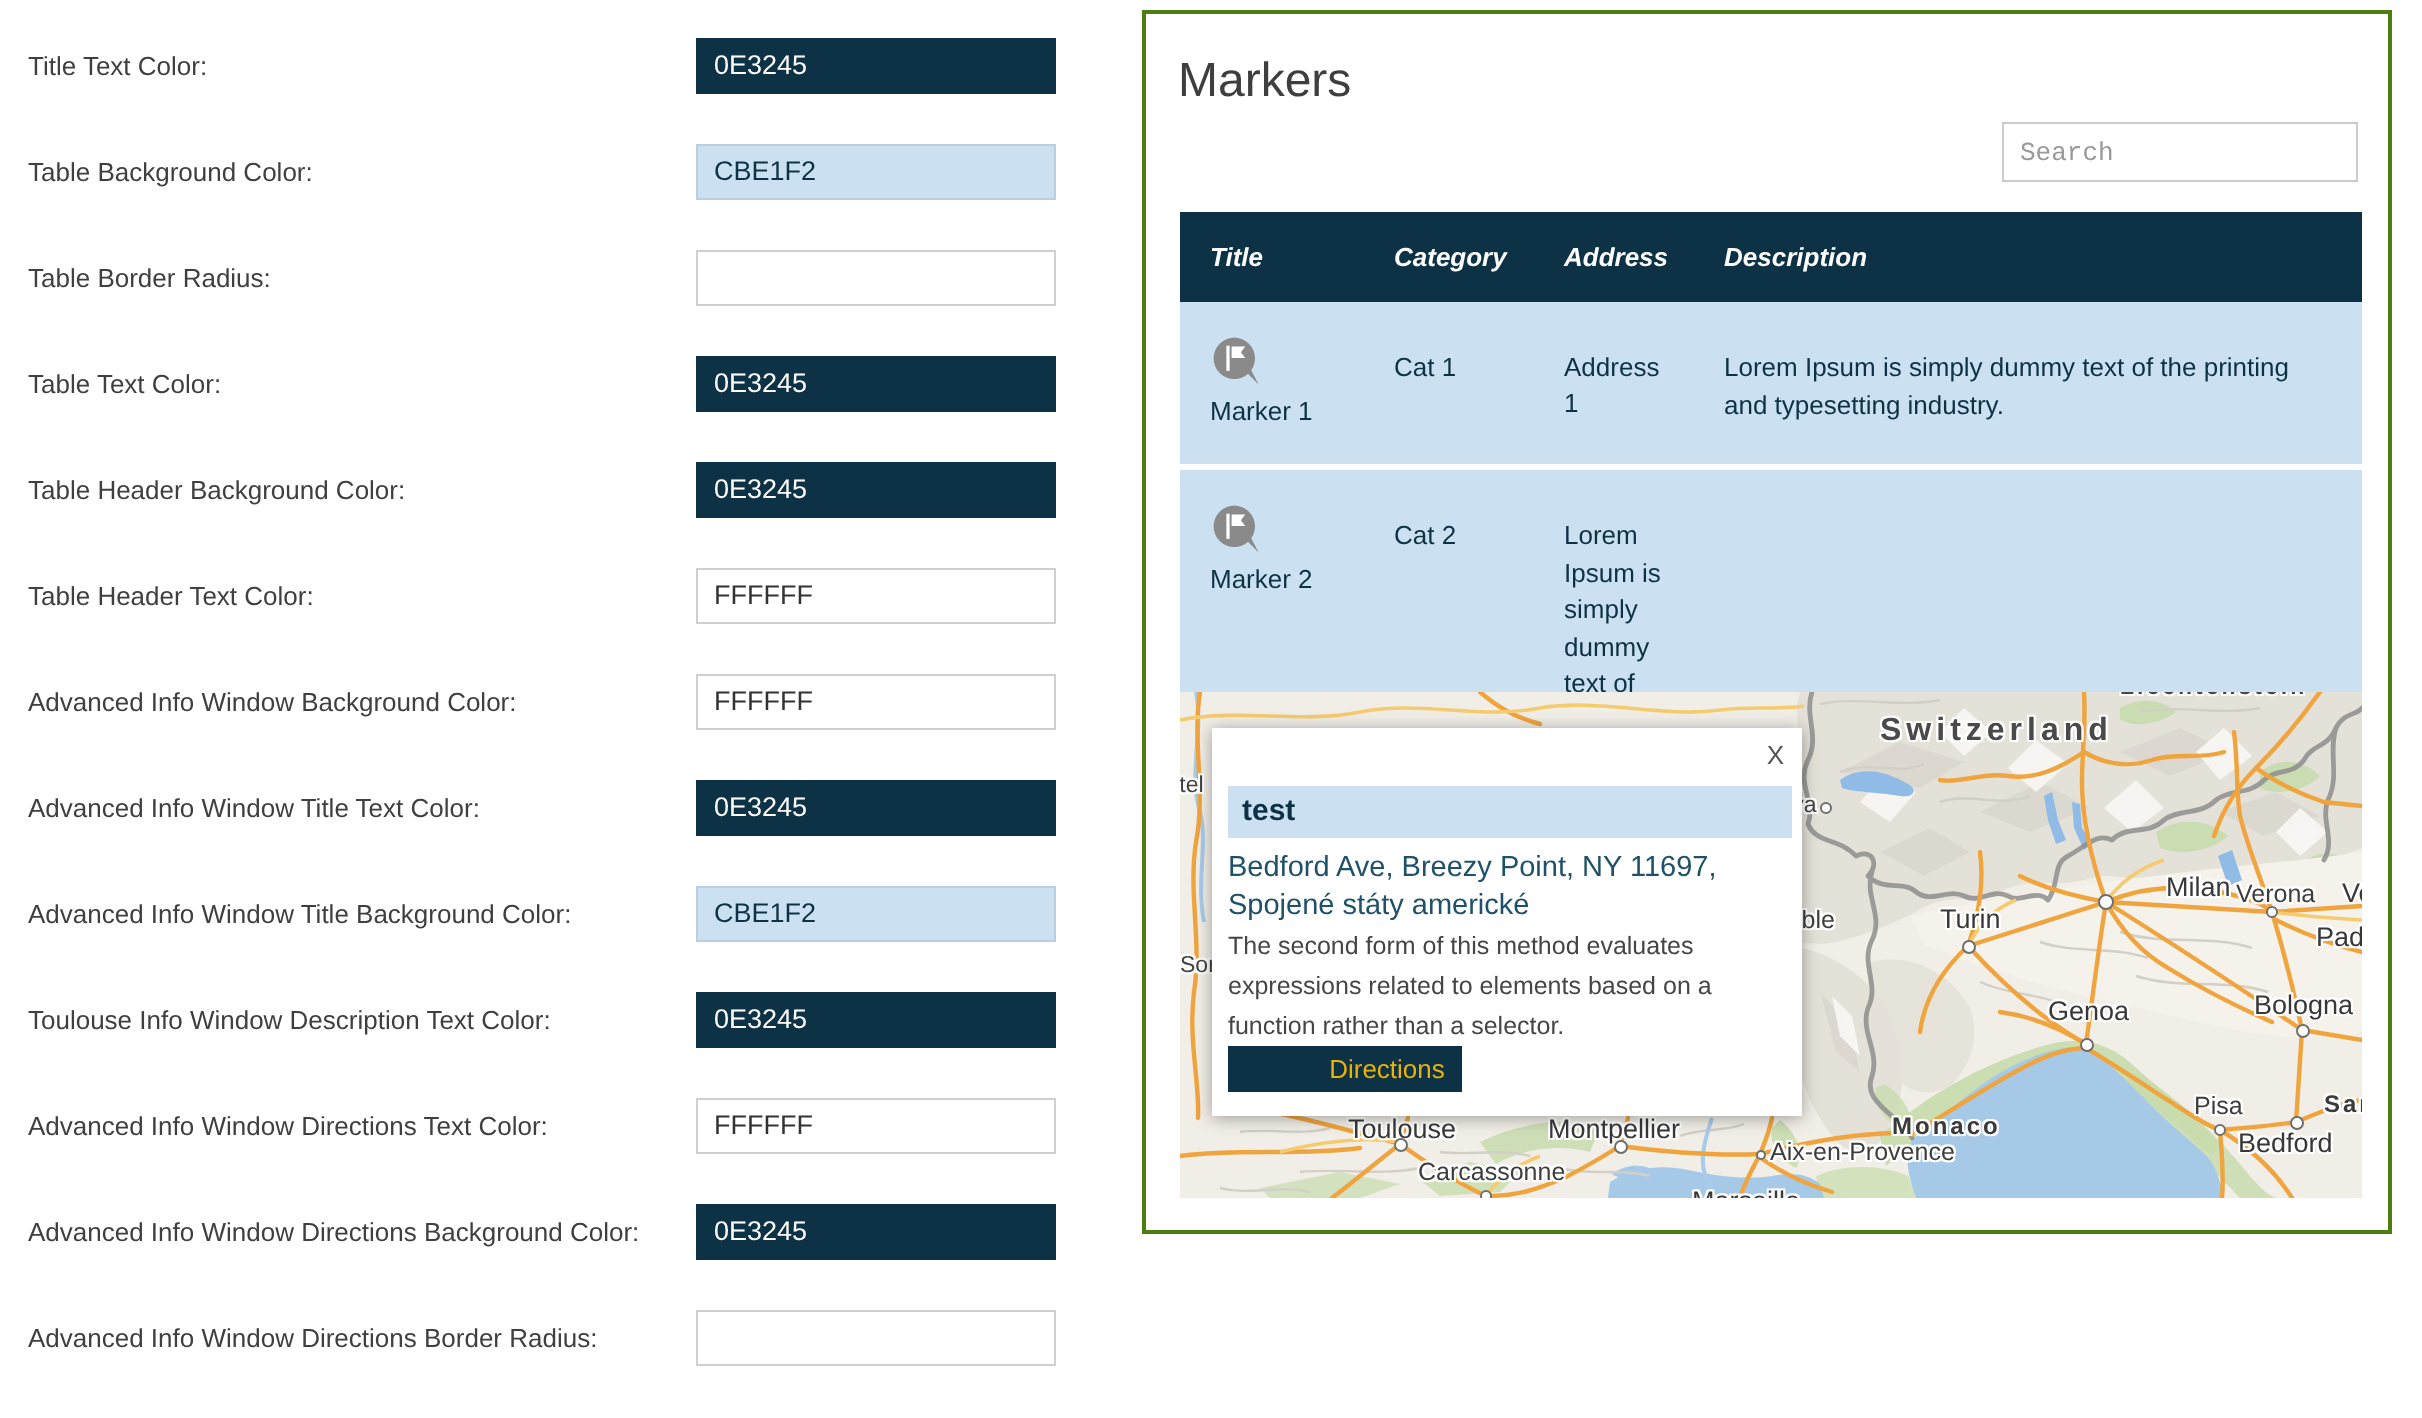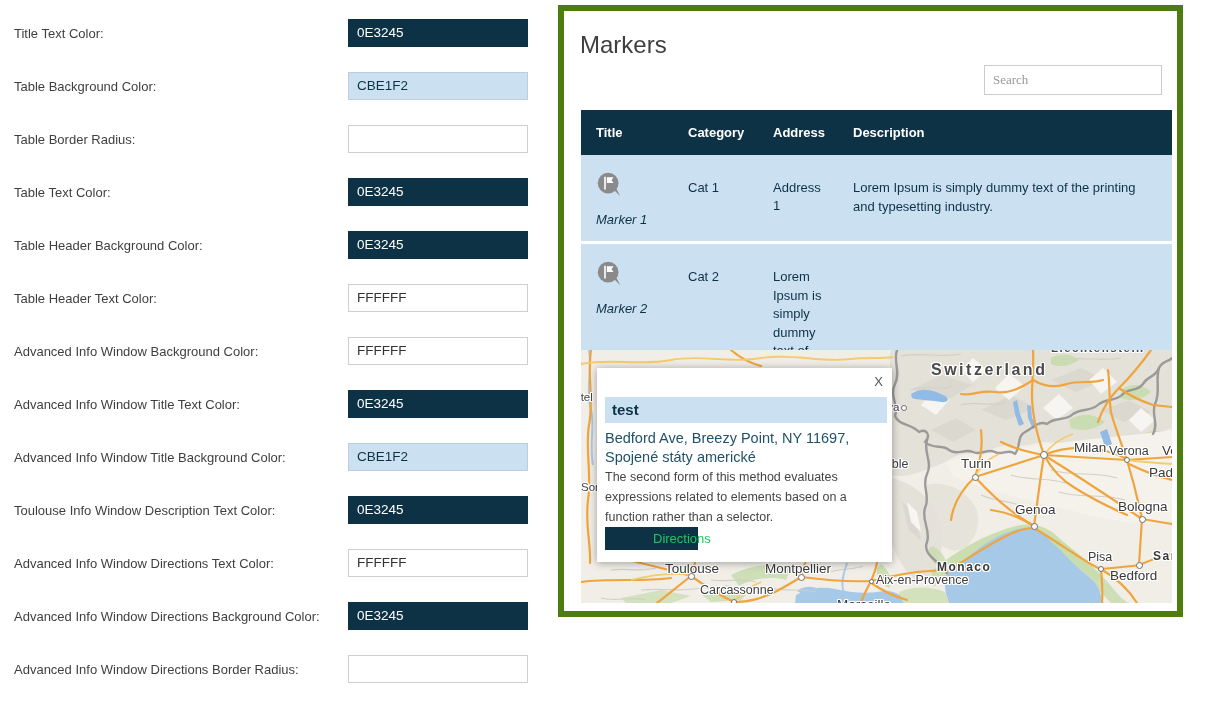--- a/index.html
+++ b/index.html
@@ -4,54 +4,54 @@
 <style>
   html,body{margin:0;padding:0;}
   body{width:1211px;height:709px;position:relative;background:#fff;font-family:"Liberation Sans",sans-serif;overflow:hidden;}
   :root{--navy:#0E3245;--lightblue:#CBE1F2;--land:#F1EEE7;--water:#A7C9E8;--mtn:#E4E1D9;--green:#C8DCAE;--roadA:#F0A43E;--roadB:#F5CB6F;--bordr:#8E8E8E;--lake:#8FBBE6;}
   
   .form{position:absolute;left:14px;top:6px;width:530px;}
   .frow{height:53px;position:relative;}
   .flabel{position:absolute;left:0;top:50%;transform:translateY(-50%);font-size:13px;color:#3f3f3f;}
   .finput{position:absolute;left:334px;top:50%;transform:translateY(-50%);width:180px;height:28px;box-sizing:border-box;border:1px solid #cfcfcf;padding:0 8px;font-size:13.5px;font-family:"Liberation Sans",sans-serif;outline:none;}
   
-  .panel{position:absolute;left:558px;top:5px;width:625px;height:612px;border:6px solid #4d7c0f;box-sizing:border-box;background:#fff;}
+  .panel{position:absolute;left:571px;top:5px;width:625px;height:612px;border:2px solid #4d7c0f;box-sizing:border-box;background:#fff;}
   .ptitle{position:absolute;left:16px;top:20px;font-size:24px;font-weight:400;color:#3e3e3e;margin:0;}
-  .search{position:absolute;right:15px;top:54px;width:178px;height:27px;box-sizing:border-box;border:1px solid #ccc;padding:14px 8px;font-size:13px;color:#666;font-family:Liberation Serif, serif;outline:none;}
+  .search{position:absolute;right:15px;top:54px;width:178px;height:27px;box-sizing:border-box;border:1px solid #ccc;padding:14px 8px;font-size:13px;color:#666;font-family:Liberation Mono, monospace;outline:none;}
   .search::placeholder{color:#999;}
   .mtable{position:absolute;left:17px;top:99px;width:591px;}
   .thead{display:grid;grid-template-columns:92px 85px 80px 1fr;background:var(--navy);color:#fff;height:45px;align-items:center;font-size:13px;font-weight:bold;}
-  .thead .th{padding-left:15px;}
+  .thead .th{padding-left:15px;font-style:italic;}
   .trow{display:grid;grid-template-columns:92px 85px 80px 1fr;background:var(--lightblue);color:var(--navy);font-size:13px;min-height:81px;box-sizing:border-box;}
   .trow + .trow{margin-top:3px;}
   .trow .cell{padding:24px 10px 12px 15px;line-height:18px;}
   .trow .c-title{padding-top:16px;}
   .trow .c-desc{padding-right:16px;line-height:18.5px;}
-  .mtitle{margin-top:13px;font-style:italic;}
+  .mtitle{margin-top:3px;}
   .marker-icon{display:block;width:27px;height:27px;}
   .tfoot{height:7px;background:var(--lightblue);margin-top:3px;}
   
   .map{position:absolute;left:17px;top:339px;width:591px;height:253px;overflow:hidden;background:var(--land);}
   .map svg.art{position:absolute;left:0;top:0;}
   .mlab{position:absolute;white-space:nowrap;color:#3d3d3d;z-index:2;
     text-shadow:1px 0 0 #fff,-1px 0 0 #fff,0 1px 0 #fff,0 -1px 0 #fff,1px 1px 0 #fff,-1px -1px 0 #fff,1px -1px 0 #fff,-1px 1px 0 #fff;}
   .country{font-size:16px;font-weight:bold;letter-spacing:2.5px;color:#4a4a4a;}
   .country-sm{font-size:11.5px;font-weight:bold;letter-spacing:1.5px;color:#474747;}
   .city-lg{font-size:13.5px;color:#383838;}
   .city{font-size:12.5px;color:#3d3d3d;}
   .city-sm{font-size:11.5px;color:#434343;}
   .city-bold{font-size:12px;font-weight:bold;letter-spacing:1.5px;color:#3a3a3a;}
   .mdot{position:absolute;background:#fff;border:1.5px solid #6f6f6f;border-radius:50%;box-sizing:border-box;z-index:2;}
   
   .iw{position:absolute;left:16px;top:18px;width:295px;height:194px;background:#fff;box-shadow:0 1px 8px rgba(0,0,0,.35);z-index:5;}
   .iw-close{position:absolute;top:7px;right:9px;font-size:13px;color:#555;line-height:13px;}
   .iw-title{position:absolute;left:8px;top:29px;width:282px;height:26px;line-height:26px;background:var(--lightblue);color:var(--navy);font-size:15px;font-weight:bold;padding-left:7px;box-sizing:border-box;}
   .iw-addr{position:absolute;left:8px;top:61px;width:276px;font-size:14.5px;line-height:19px;color:#1f5168;}
   .iw-desc{position:absolute;left:8px;top:99px;width:262px;font-size:12.5px;line-height:20px;color:#454545;}
-  .iw-btn{position:absolute;left:8px;top:159px;width:93px;height:23px;background:var(--navy);color:#22c55e;border:none;font-size:13px;font-family:"Liberation Sans",sans-serif;padding-left:48px;}
+  .iw-btn{position:absolute;left:8px;top:159px;width:117px;height:23px;background:var(--navy);color:#eab308;border:none;font-size:13px;font-family:"Liberation Sans",sans-serif;padding-left:48px;}
 </style>
 </head>
 <body>
 
 <div class="form">
     <div class="frow">
       <label class="flabel">Title Text Color:</label>
       <input class="finput" type="text" value="0E3245" style="background: rgb(14, 50, 69); color: rgb(255, 255, 255); border-color: rgb(14, 50, 69);">
     </div>
     <div class="frow">

